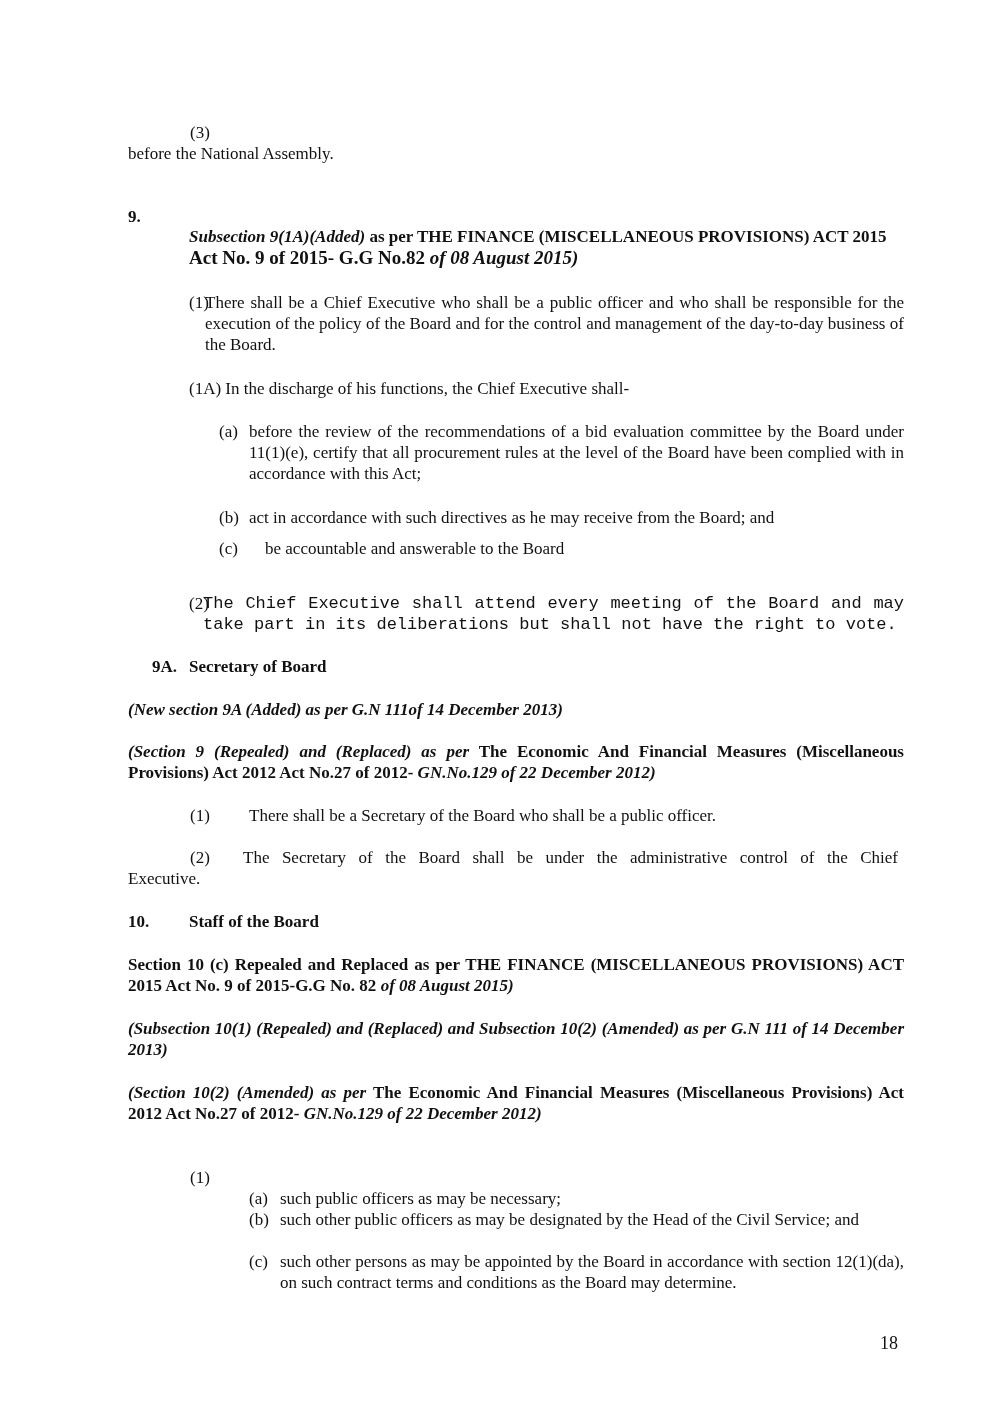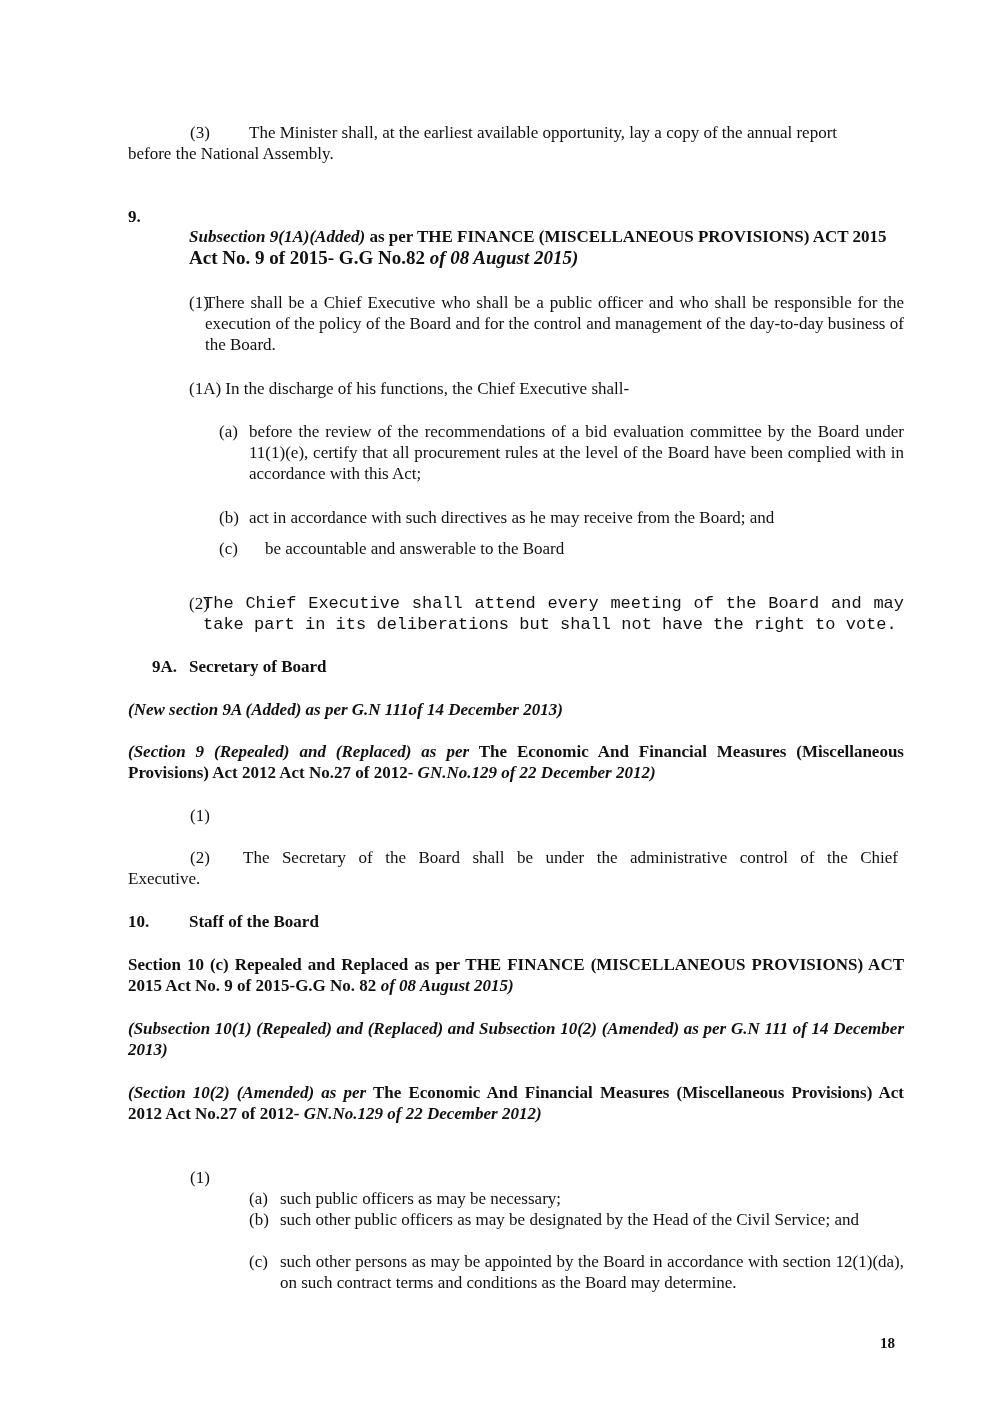--- a/index.html
+++ b/index.html
@@ -12,21 +12,20 @@
   .big { font-size: 19px; }
   p { margin: 0; }
   .lbl { position: absolute; }
 </style>
 </head>
 <body>
 
 <div class="abs" style="left:128px; top:122px; width:776px;">
   <div style="position:relative; height:21px;">
     <span class="lbl" style="left:62px;">(3)</span>
-    <span class="lbl" style="left:121px;">The Minister shall, at the earliest available opportunity, lay a copy of the annual report</span>
   </div>
   <div>before the National Assembly.</div>
 </div>
 
 <div class="abs b" style="left:128px; top:206px;">9.</div>
 <div class="abs" style="left:189px; top:206px; width:720px;margin-top:20px;">
   <div class="b"><span class="i">Subsection 9(1A)(Added)</span><span> as per THE FINANCE (MISCELLANEOUS PROVISIONS) ACT 2015</span></div>
   <div class="b big" style="line-height:22px;"><span>Act No. 9 of 2015- G.G No.82</span><span class="i"> of 08 August 2015)</span></div>
 </div>
 
@@ -62,20 +61,21 @@
 <div class="abs b" style="left:189px; top:656px;">Secretary of Board</div>
 
 <div class="abs b i" style="left:128px; top:699px; width:776px;">(New section 9A (Added) as per G.N 111of 14 December 2013)</div>
 
 <div class="abs b just" style="left:128px; top:741px; width:776px;">
   <span class="i">(Section 9 (Repealed) and (Replaced) as per</span><span> The Economic And Financial Measures (Miscellaneous Provisions) Act 2012 Act No.27 of 2012-</span><span class="i"> GN.No.129 of 22 December 2012)</span>
 </div>
 
 <div class="abs" style="left:128px; top:805px; width:776px; height:21px;">
   <span class="lbl" style="left:62px;">(1)</span>
+  <span class="lbl" style="left:121px;">There shall be a Secretary of the Board who shall be a public officer.</span>
 </div>
 
 <div class="abs" style="left:128px; top:847px; width:776px;">
   <div style="position:relative; height:21px;">
     <span class="lbl" style="left:62px;">(2)</span>
     <span class="lbl" style="left:115px; width:655px; text-align:justify; text-align-last:justify;">The Secretary of the Board shall be under the administrative control of the Chief</span>
   </div>
   <div>Executive.</div>
 </div>
 
@@ -102,13 +102,13 @@
 </div>
 <div class="abs" style="left:249px; top:1209px; width:655px;">
   <span class="lbl" style="left:0;">(b)</span>
   <p style="margin-left:31px; width:600px;">such other public officers as may be designated by the Head of the Civil Service; and</p>
 </div>
 <div class="abs" style="left:249px; top:1251px; width:655px;">
   <span class="lbl" style="left:0;">(c)</span>
   <p class="just" style="margin-left:31px;">such other persons as may be appointed by the Board in accordance with section 12(1)(da), on such contract terms and conditions as the Board may determine.</p>
 </div>
 
-<div class="abs" style="left:880px; top:1333px; font-size:15px;font-weight:bold;">18</div>
+<div class="abs" style="left:880px; top:1333px; font-size:18px;">18</div>
 
 </body></html>

